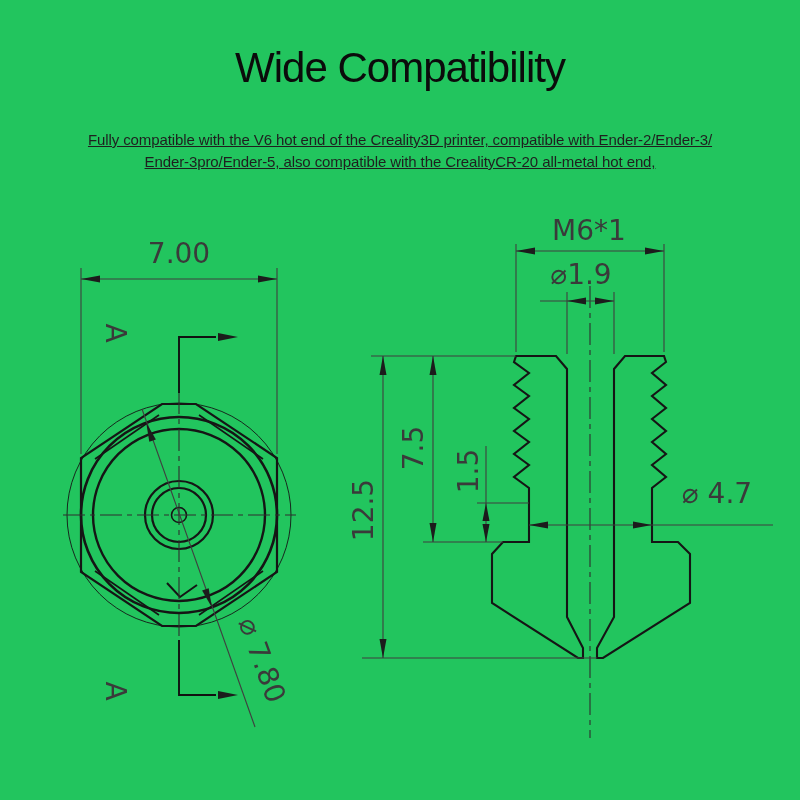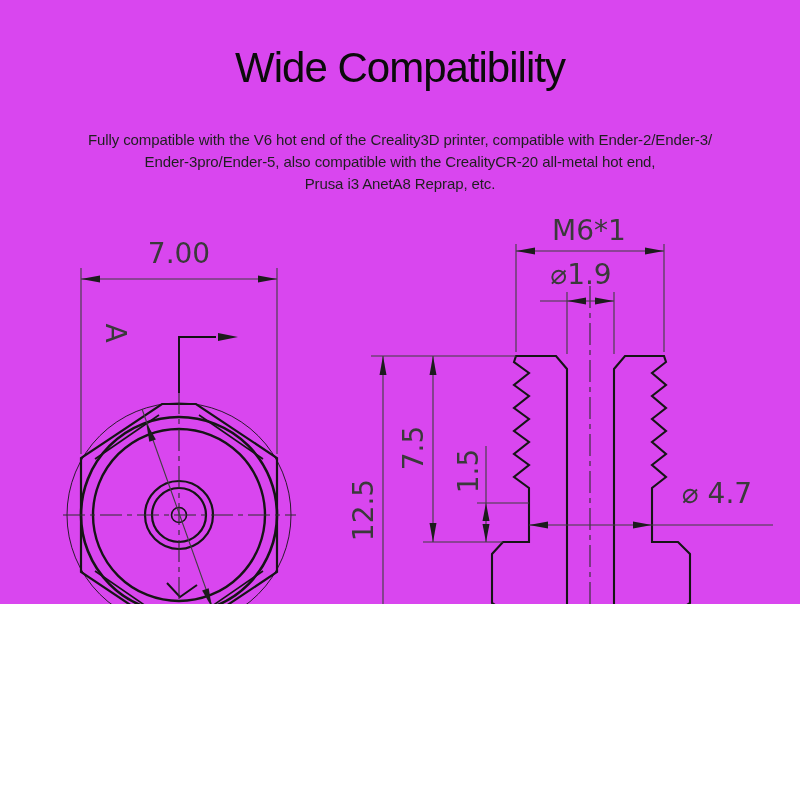--- a/index.html
+++ b/index.html
@@ -1,41 +1,40 @@
 <!DOCTYPE html>
 <html><head>
 <meta charset="utf-8">
 <style>
   html,body{margin:0;padding:0;background:#ffffff;}
-  .page{position:relative;width:800px;height:604px;background:#d946ef;overflow:hidden;
+  .page{position:relative;width:800px;height:800px;background:#22c55e;overflow:hidden;
         font-family:"Liberation Sans",sans-serif;}
   .title{position:absolute;top:44px;left:0;width:800px;text-align:center;
          font-size:42px;font-weight:400;color:#0b0b0b;letter-spacing:-1px;}
   .desc{position:absolute;top:129px;left:0;width:800px;text-align:center;
         font-size:15px;line-height:22px;color:#1f1f1f;letter-spacing:-0.1px;}
-  .desc div{white-space:nowrap;}
+  .desc div{white-space:nowrap;text-decoration:underline;}
   svg{position:absolute;left:0;top:0;}
   .obj{stroke:#151515;fill:none;}
   .dim{stroke:#3f3f3f;stroke-width:1.1;fill:none;}
   .cl{stroke:#2e2e2e;stroke-width:1.1;fill:none;stroke-dasharray:22 5 5 5;}
   .arr{fill:#1c1c1c;stroke:none;}
   .dimtxt{font-family:"DejaVu Sans",sans-serif;font-size:28px;fill:#3a3a3a;}
   .sect{stroke:#111;stroke-width:1.9;fill:none;}
 </style>
 </head>
 <body>
 
 <div class="page">
 
   <div class="title">Wide Compatibility</div>
 
   <div class="desc">
     <div>Fully compatible with the V6 hot end of the Creality3D printer, compatible with Ender-2/Ender-3/</div>
     <div>Ender-3pro/Ender-5, also compatible with the CrealityCR-20 all-metal hot end,</div>
-    <div>Prusa i3 AnetA8 Reprap, etc.</div>
   </div>
 
   <svg width="800" height="800" viewBox="0 0 800 800">
     <defs>
       <pattern id="hatch" patternUnits="userSpaceOnUse" width="7.5" height="7.5">
         <path d="M-2,9.5 L9.5,-2" stroke="#141414" stroke-width="1.05"></path>
       </pattern>
     </defs>
 
     <g>

